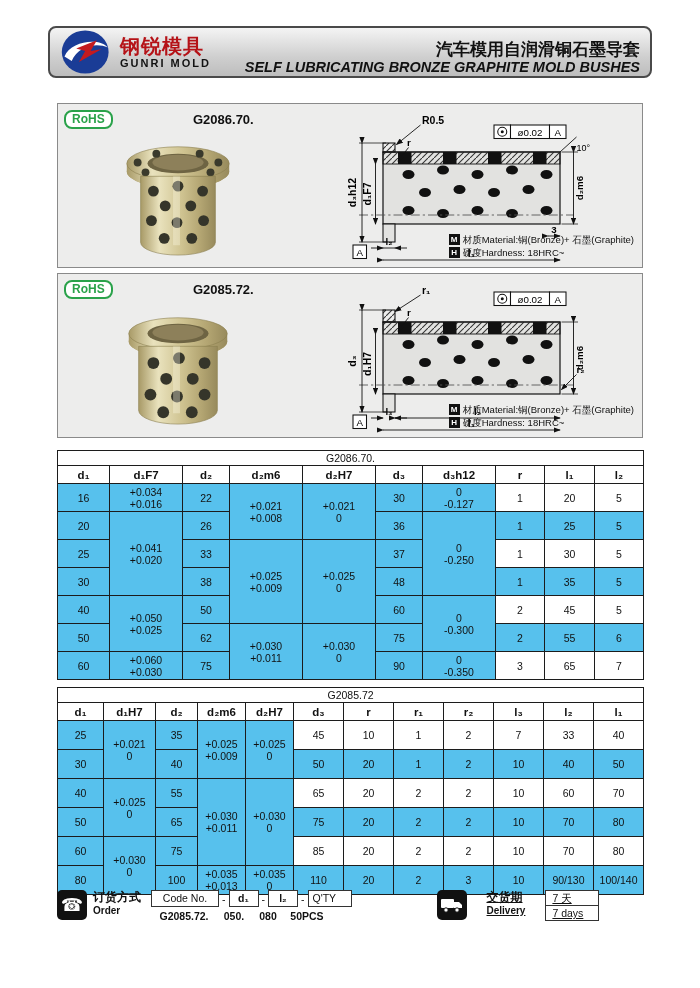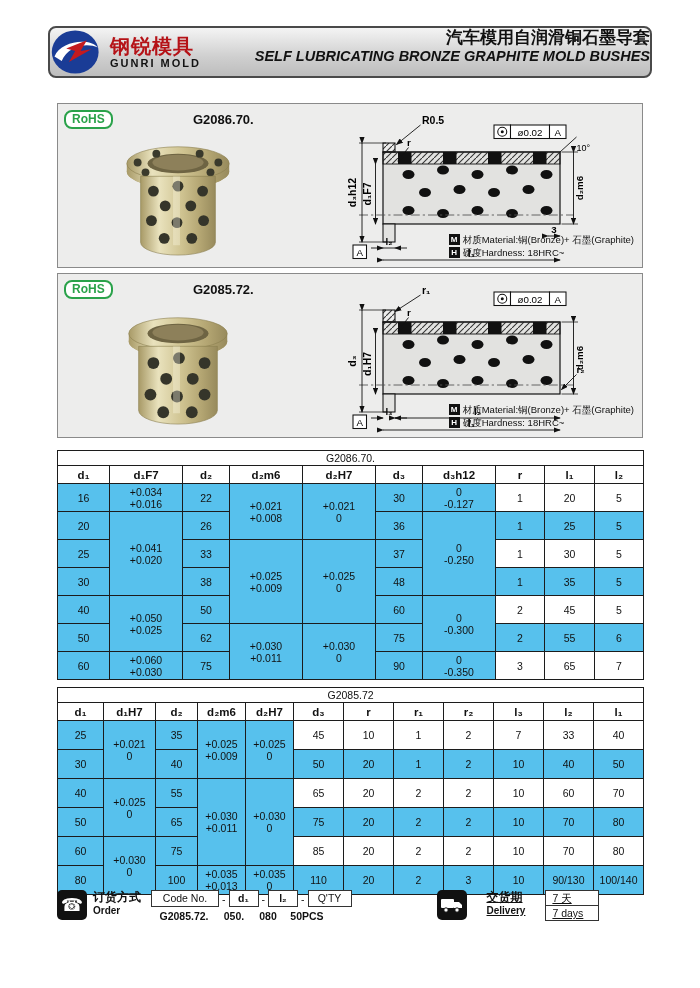--- a/index.html
+++ b/index.html
@@ -2,21 +2,21 @@
 <html><head>
 <meta charset="utf-8">
 <style>
   html,body{margin:0;padding:0;background:#fff;}
   .page{position:relative;width:700px;height:988px;background:#fff;overflow:hidden;
         font-family:"Liberation Sans","DejaVu Sans",sans-serif;color:#111;}
   
   .banner{position:absolute;left:48px;top:26px;width:604px;height:52px;box-sizing:border-box;
           border:2px solid #4a4a4a;border-radius:8px;
           background:linear-gradient(#f4f4f4,#cfcfcf 60%,#bdbdbd);
-          display:flex;align-items:flex-start;justify-content:space-between;padding:0 0;}
+          display:flex;align-items:flex-end;justify-content:space-between;padding:0 10px;}
   .logo-wrap{display:flex;align-items:center;gap:6px;}
   .brand-col{display:flex;flex-direction:column;line-height:1;}
   .brand-cn{font-size:20px;font-weight:bold;color:#b51217;letter-spacing:1px;}
   .brand-en{font-size:11px;font-weight:bold;color:#111;letter-spacing:2px;margin-top:2px;}
   .titles{text-align:right;line-height:1.15;}
   .title-cn{font-size:17px;font-weight:bold;color:#111;}
   .title-en{font-size:14.5px;font-weight:bold;font-style:italic;color:#111;}
   
   .section{position:absolute;left:57px;width:586px;height:165px;box-sizing:border-box;
            border:1px solid #8a8a8a;background:#ededec;padding-left:16px;}
@@ -824,21 +824,21 @@
         <span class="lbl-en">Order</span>
       </div>
       <div class="code-col">
         <div class="code-row">
           <span class="code-box" style="width:58px;text-align:center">Code No.</span>
           <span>-</span>
           <span class="code-box" style="width:20px;text-align:center;font-weight:bold">d₁</span>
           <span>-</span>
           <span class="code-box" style="width:20px;text-align:center;font-weight:bold">l₂</span>
           <span>-</span>
-          <span class="code-box" style="width:34px;text-align:center">Q'TY</span>
+          <span class="code-box" style="width:34px;text-align:left">Q'TY</span>
         </div>
         <div class="ex-row">
           <span style="width:66px">G2085.72.</span>
           <span style="width:34px">050.</span>
           <span style="width:34px">080</span>
           <span style="width:44px">50PCS</span>
         </div>
       </div>
     </div>
 

